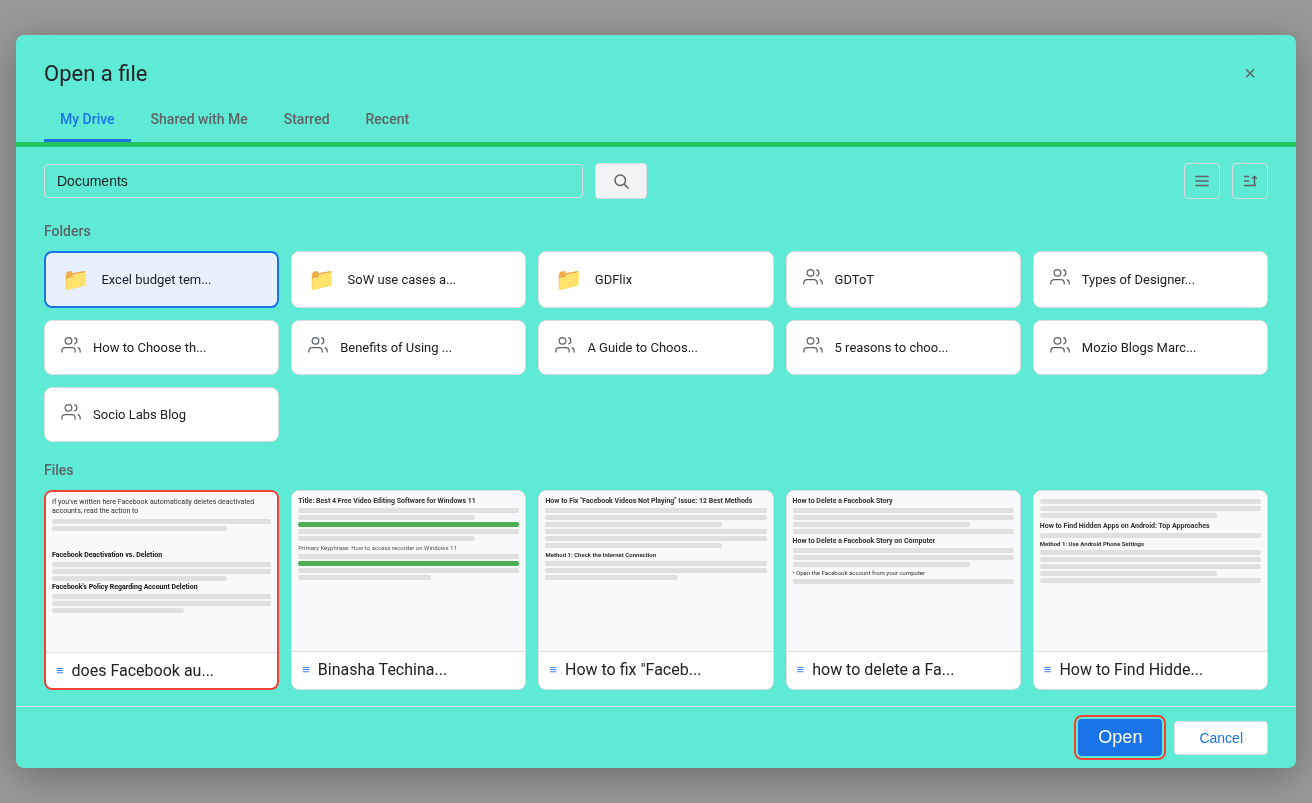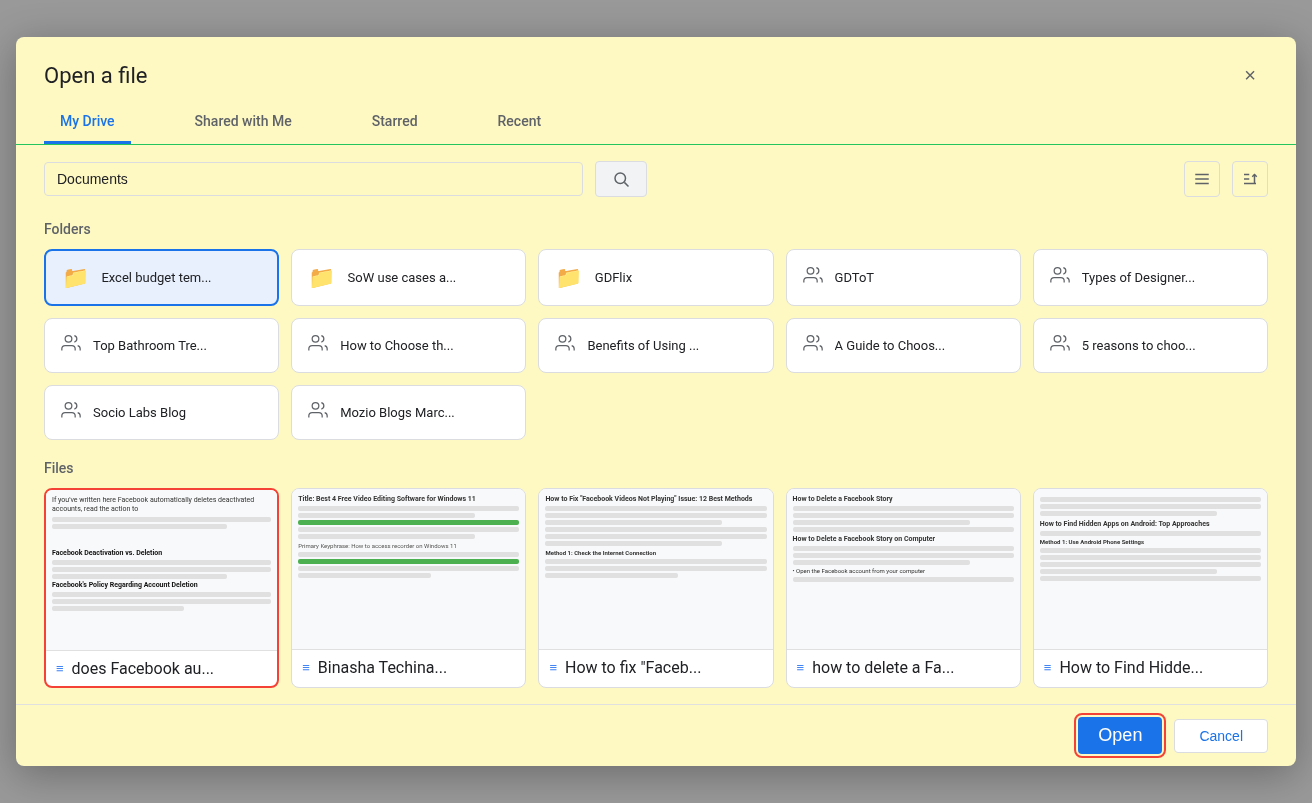--- a/index.html
+++ b/index.html
@@ -8,21 +8,21 @@
       background: rgba(0,0,0,0.4);
       display: flex;
       align-items: center;
       justify-content: center;
       min-height: 100vh;
       width: 1312px;
       height: 803px;
       overflow: hidden;
     }
     .dialog {
-      background: #fef9c3;
+      background: #5eead4;
       border-radius: 8px;
       width: 1280px;
       max-height: 780px;
       display: flex;
       flex-direction: column;
       box-shadow: 0 8px 40px rgba(0,0,0,0.3);
       overflow: hidden;
     }
     .dialog-header {
       display: flex;
@@ -44,23 +44,22 @@
       border-radius: 50%;
       display: flex;
       align-items: center;
       justify-content: center;
       font-size: 20px;
       color: #5f6368;
     }
     .tabs-row {
       display: flex;
       padding: 0 28px;
-      border-bottom: 1px solid #22c55e;
+      border-bottom: 5px solid #22c55e;
       margin-top: 8px;
-      gap: 44px;
     }
     .tab {
       padding: 12px 16px;
       font-size: 14px;
       font-weight: 500;
       color: #5f6368;
       cursor: pointer;
       border-bottom: 3px solid transparent;
       margin-right: 4px;
       white-space: nowrap;
@@ -347,31 +346,20 @@
 
       <div class="folder-card">
         <span class="folder-icon shared">
           <svg width="20" height="20" viewBox="0 0 24 24" fill="none" stroke="#5f6368" stroke-width="1.5">
             <path d="M17 21v-2a4 4 0 0 0-4-4H5a4 4 0 0 0-4 4v2"></path>
             <circle cx="9" cy="7" r="4"></circle>
             <path d="M23 21v-2a4 4 0 0 0-3-3.87"></path>
             <path d="M16 3.13a4 4 0 0 1 0 7.75"></path>
           </svg>
         </span>
-        <span class="folder-name">Top Bathroom Tre...</span>
-      </div>
-      <div class="folder-card">
-        <span class="folder-icon shared">
-          <svg width="20" height="20" viewBox="0 0 24 24" fill="none" stroke="#5f6368" stroke-width="1.5">
-            <path d="M17 21v-2a4 4 0 0 0-4-4H5a4 4 0 0 0-4 4v2"></path>
-            <circle cx="9" cy="7" r="4"></circle>
-            <path d="M23 21v-2a4 4 0 0 0-3-3.87"></path>
-            <path d="M16 3.13a4 4 0 0 1 0 7.75"></path>
-          </svg>
-        </span>
         <span class="folder-name">How to Choose th...</span>
       </div>
       <div class="folder-card">
         <span class="folder-icon shared">
           <svg width="20" height="20" viewBox="0 0 24 24" fill="none" stroke="#5f6368" stroke-width="1.5">
             <path d="M17 21v-2a4 4 0 0 0-4-4H5a4 4 0 0 0-4 4v2"></path>
             <circle cx="9" cy="7" r="4"></circle>
             <path d="M23 21v-2a4 4 0 0 0-3-3.87"></path>
             <path d="M16 3.13a4 4 0 0 1 0 7.75"></path>
           </svg>
@@ -403,32 +391,32 @@
 
       <div class="folder-card">
         <span class="folder-icon shared">
           <svg width="20" height="20" viewBox="0 0 24 24" fill="none" stroke="#5f6368" stroke-width="1.5">
             <path d="M17 21v-2a4 4 0 0 0-4-4H5a4 4 0 0 0-4 4v2"></path>
             <circle cx="9" cy="7" r="4"></circle>
             <path d="M23 21v-2a4 4 0 0 0-3-3.87"></path>
             <path d="M16 3.13a4 4 0 0 1 0 7.75"></path>
           </svg>
         </span>
+        <span class="folder-name">Mozio Blogs Marc...</span>
+      </div>
+      <div class="folder-card">
+        <span class="folder-icon shared">
+          <svg width="20" height="20" viewBox="0 0 24 24" fill="none" stroke="#5f6368" stroke-width="1.5">
+            <path d="M17 21v-2a4 4 0 0 0-4-4H5a4 4 0 0 0-4 4v2"></path>
+            <circle cx="9" cy="7" r="4"></circle>
+            <path d="M23 21v-2a4 4 0 0 0-3-3.87"></path>
+            <path d="M16 3.13a4 4 0 0 1 0 7.75"></path>
+          </svg>
+        </span>
         <span class="folder-name">Socio Labs Blog</span>
-      </div>
-      <div class="folder-card">
-        <span class="folder-icon shared">
-          <svg width="20" height="20" viewBox="0 0 24 24" fill="none" stroke="#5f6368" stroke-width="1.5">
-            <path d="M17 21v-2a4 4 0 0 0-4-4H5a4 4 0 0 0-4 4v2"></path>
-            <circle cx="9" cy="7" r="4"></circle>
-            <path d="M23 21v-2a4 4 0 0 0-3-3.87"></path>
-            <path d="M16 3.13a4 4 0 0 1 0 7.75"></path>
-          </svg>
-        </span>
-        <span class="folder-name">Mozio Blogs Marc...</span>
       </div>
     </div>
 
     <div class="section-label">Files</div>
     <div class="files-grid">
 
       <div class="file-card selected">
         <div class="file-preview">
           <div class="file-preview-text">
             <div style="font-size:7px; color:#333; margin-bottom:3px;">If you've written here Facebook automatically deletes deactivated accounts, read the action to</div>

